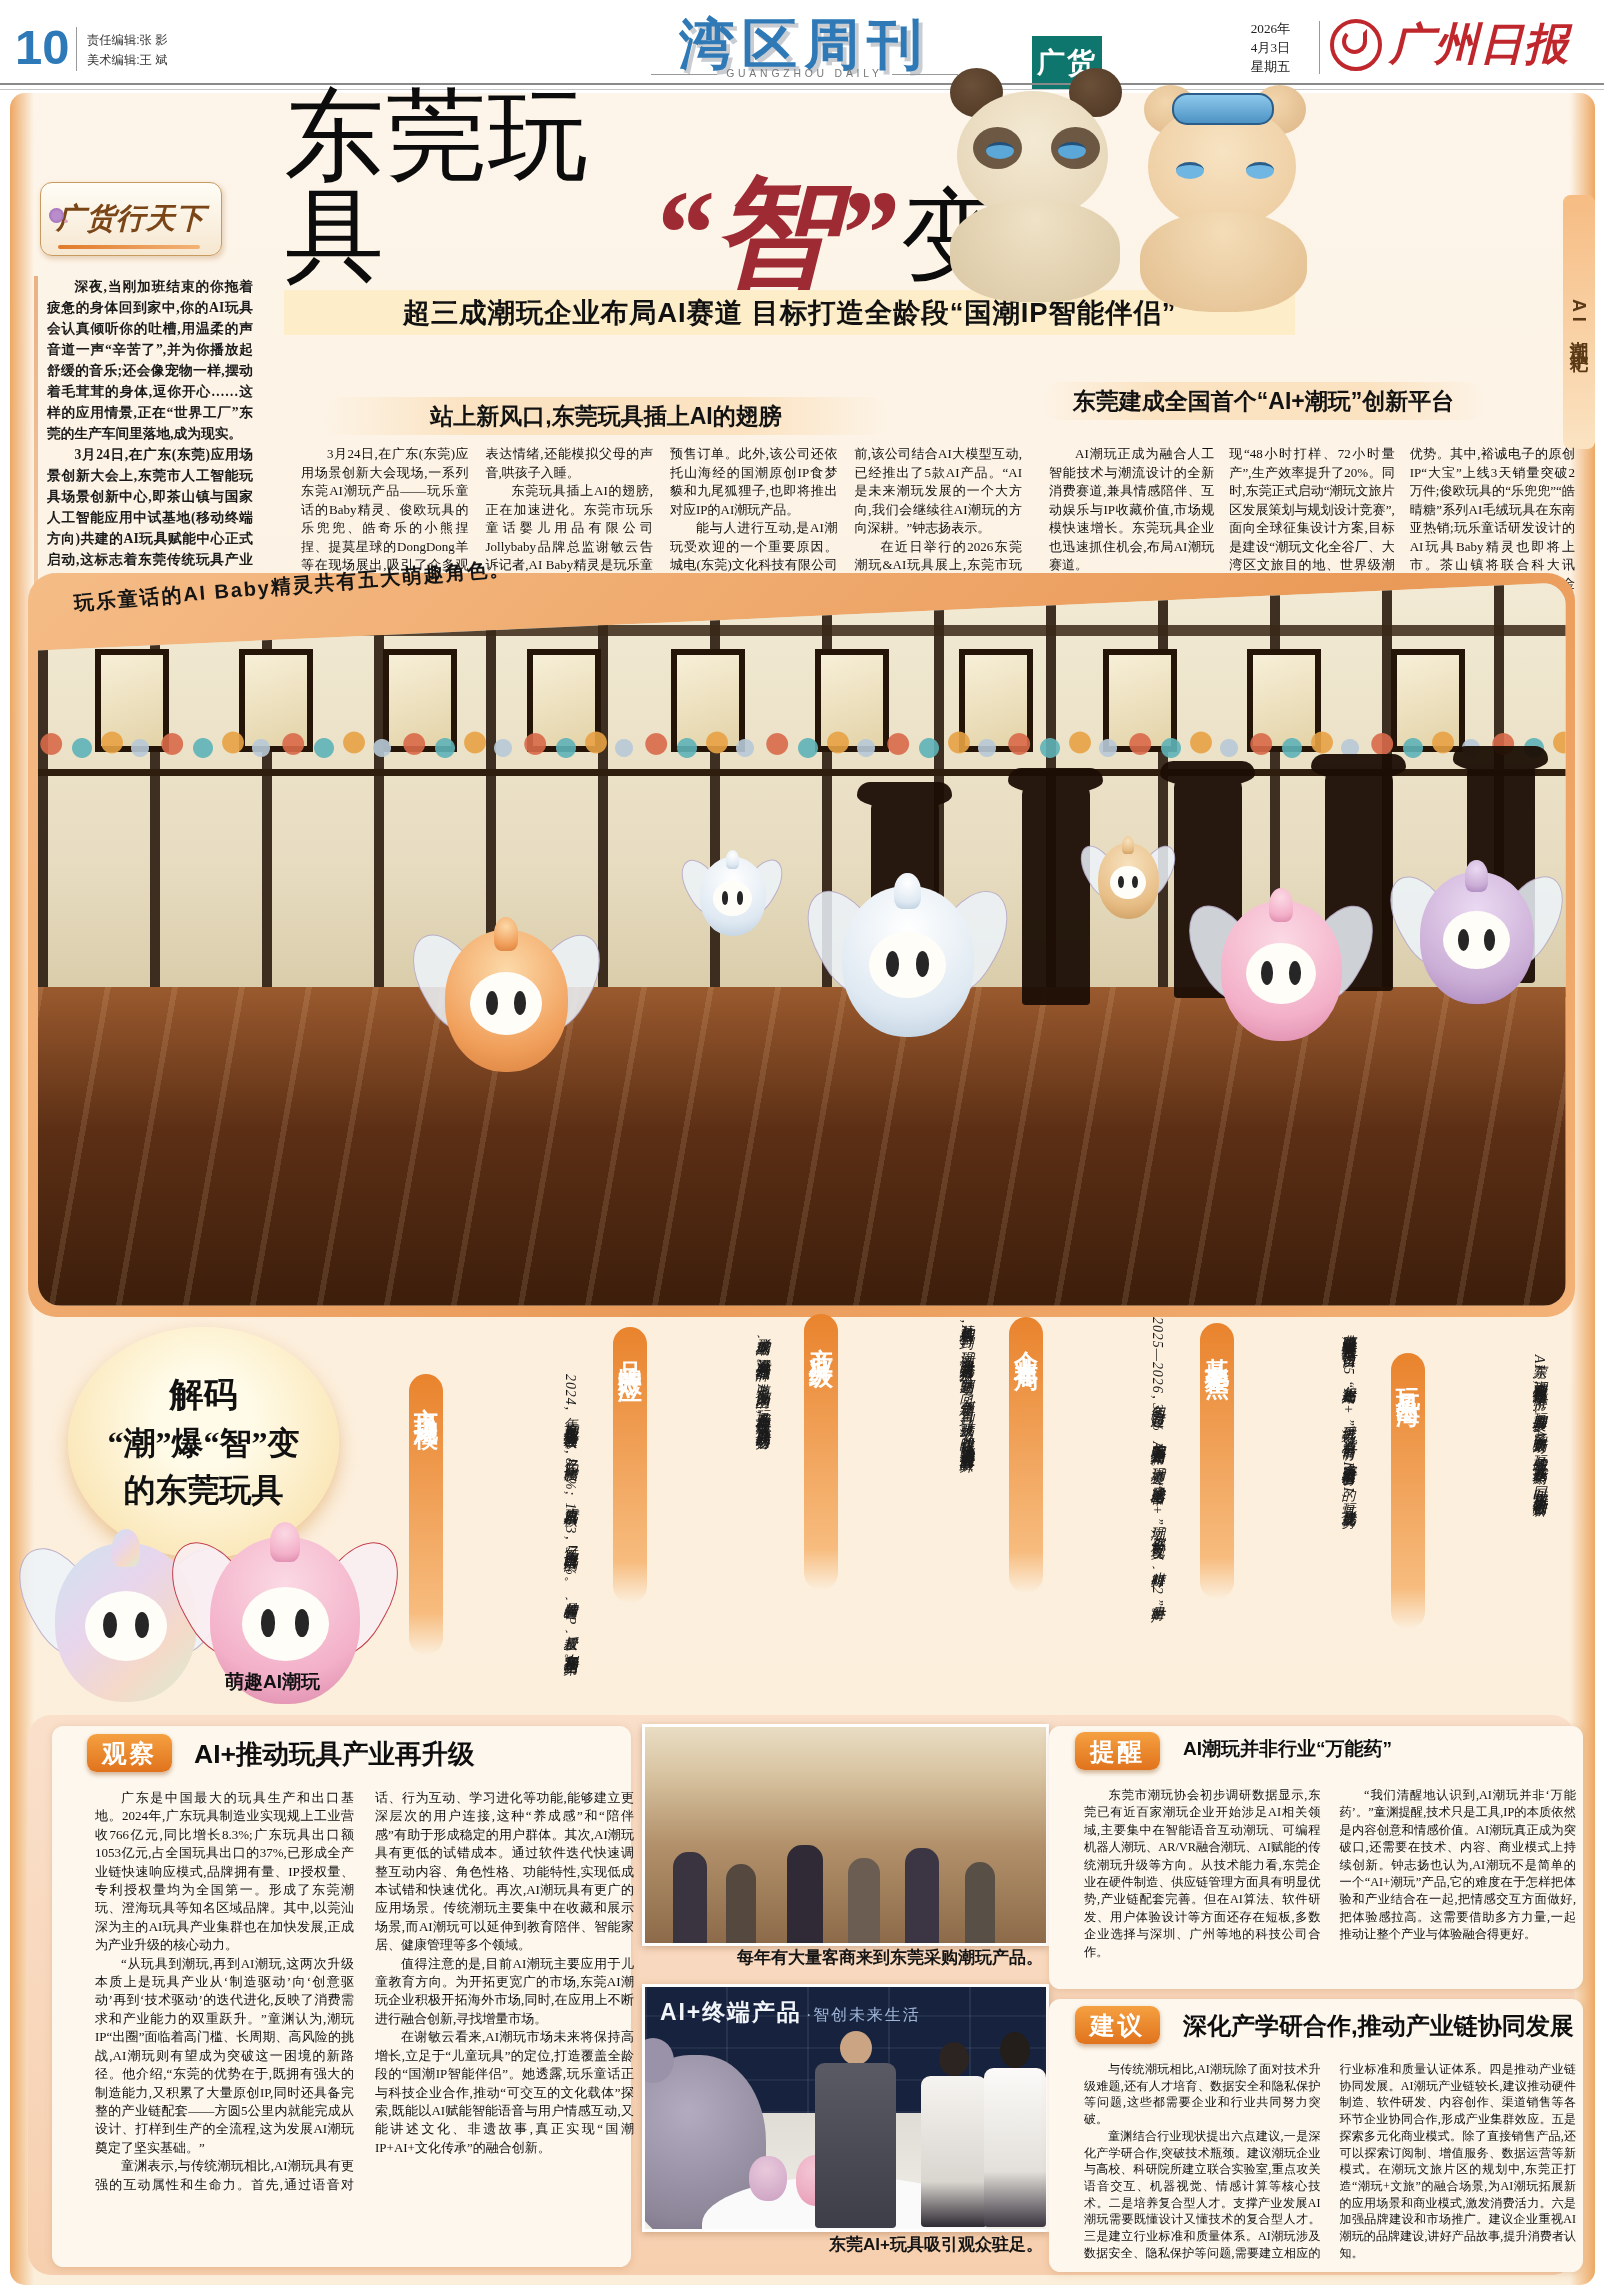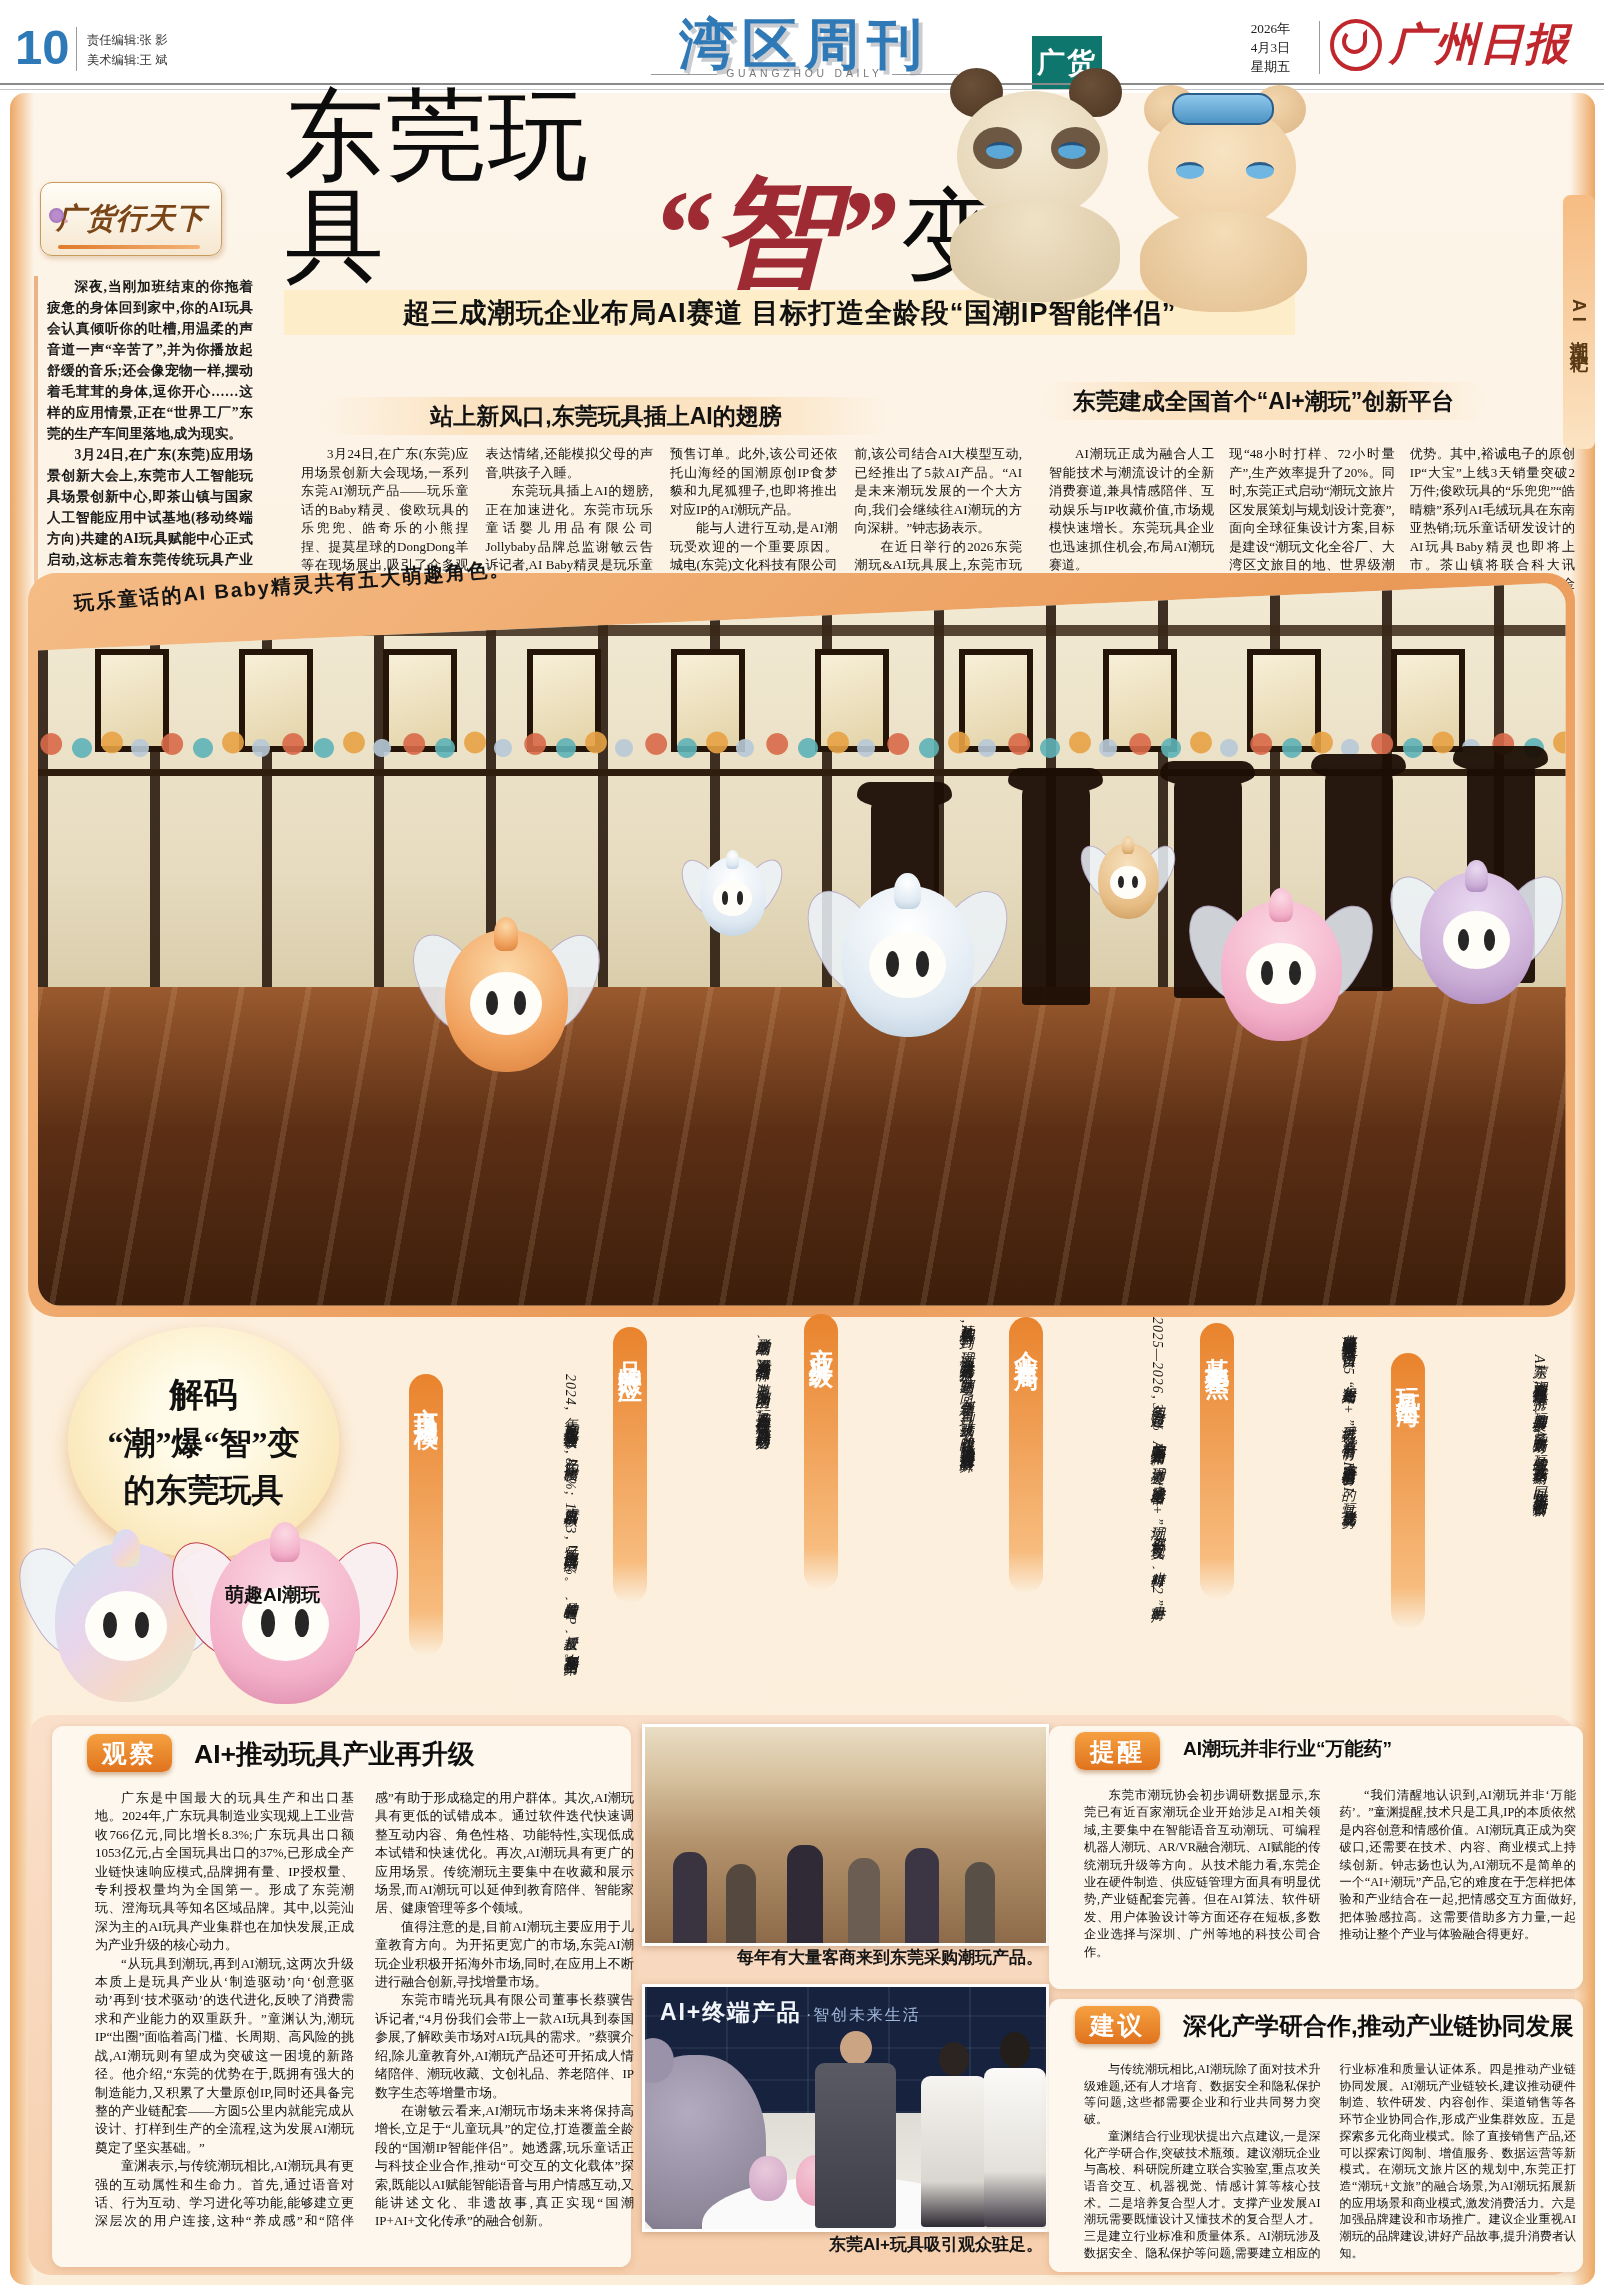--- a/index.html
+++ b/index.html
@@ -138,21 +138,21 @@
   .fc-rainbow .fb{background:linear-gradient(135deg,#cfe3f0,#e8d5ec 40%,#f5d9c8 70%,#d8ecd2);}
   .fw-red .wl,.fw-red .wr{border-color:#c23a4a;background:rgba(250,238,242,.9);}
   
   .decode-circle{position:absolute;left:68px;top:1327px;width:271px;height:231px;border-radius:50%;
         background:radial-gradient(circle at 50% 40%,#fffbe8 25%,#fbe9bd 70%,#f4cf8f);
         box-shadow:0 7.6px 17px rgba(215,145,60,.45);display:flex;flex-direction:column;align-items:center;
         justify-content:center;text-align:center;}
   .decode-circle .d1{font-size:34px;font-weight:900;}
   .decode-circle .d2{font-size:32px;font-weight:900;margin-top:3.8px;}
   .decode-circle .d3{font-size:32px;font-weight:900;margin-top:3.8px;}
-  .mascots-label{position:absolute;left:225px;top:1582px;font-family:"Liberation Sans",sans-serif;
+  .mascots-label{position:absolute;left:225px;top:1669px;font-family:"Liberation Sans",sans-serif;
         font-size:19px;font-weight:bold;color:#111;z-index:6;}
   .ig-ribbon{position:absolute;width:34px;border-radius:17px;background:linear-gradient(180deg,#e9832d,#f7bc7e 85%,rgba(247,188,126,0));
         writing-mode:vertical-rl;display:flex;align-items:center;padding:15px 0 28px 0;
         font-family:"Liberation Sans",sans-serif;font-size:24px;font-weight:bold;color:#fff;letter-spacing:5.7px;}
   .ig-blurb{position:absolute;writing-mode:vertical-rl;font-size:14px;line-height:22px;letter-spacing:0.9px;
         color:#1c1c1c;font-style:italic;text-align:justify;overflow:hidden;}
   
   .bottom-panel{position:absolute;left:28px;top:1715px;width:1547px;height:560px;border-radius:23px;
         background:linear-gradient(180deg,#fae0cb,#f6cfae);}
   .sec-badge{position:absolute;height:38px;padding:0 15px;border-radius:9.5px;
@@ -385,21 +385,20 @@
   <div class="bottom-panel"></div>
 
   <div class="card" style="left:52px;top:1726px;width:579px;height:541px;"></div>
   <div class="sec-badge" style="left:87px;top:1734px;">观察</div>
   <div class="sec-title" style="left:194px;top:1736px;font-size:26.5px;">AI+推动玩具产业再升级</div>
   <div class="body-cols observe-body">
       <p>广东是中国最大的玩具生产和出口基地。2024年,广东玩具制造业实现规上工业营收766亿元,同比增长8.3%;广东玩具出口额1053亿元,占全国玩具出口的37%,已形成全产业链快速响应模式,品牌拥有量、IP授权量、专利授权量均为全国第一。形成了东莞潮玩、澄海玩具等知名区域品牌。其中,以莞汕深为主的AI玩具产业集群也在加快发展,正成为产业升级的核心动力。</p>
       <p>“从玩具到潮玩,再到AI潮玩,这两次升级本质上是玩具产业从‘制造驱动’向‘创意驱动’再到‘技术驱动’的迭代进化,反映了消费需求和产业能力的双重跃升。”童渊认为,潮玩IP“出圈”面临着高门槛、长周期、高风险的挑战,AI潮玩则有望成为突破这一困境的新路径。他介绍,“东莞的优势在于,既拥有强大的制造能力,又积累了大量原创IP,同时还具备完整的产业链配套——方圆5公里内就能完成从设计、打样到生产的全流程,这为发展AI潮玩奠定了坚实基础。”</p>
       <p>童渊表示,与传统潮玩相比,AI潮玩具有更强的互动属性和生命力。首先,通过语音对话、行为互动、学习进化等功能,能够建立更深层次的用户连接,这种“养成感”和“陪伴感”有助于形成稳定的用户群体。其次,AI潮玩具有更低的试错成本。通过软件迭代快速调整互动内容、角色性格、功能特性,实现低成本试错和快速优化。再次,AI潮玩具有更广的应用场景。传统潮玩主要集中在收藏和展示场景,而AI潮玩可以延伸到教育陪伴、智能家居、健康管理等多个领域。</p>
       <p>值得注意的是,目前AI潮玩主要应用于儿童教育方向。为开拓更宽广的市场,东莞AI潮玩企业积极开拓海外市场,同时,在应用上不断进行融合创新,寻找增量市场。</p>
-      <p>东莞市晴光玩具有限公司董事长蔡骥告诉记者,“4月份我们会带上一款AI玩具到泰国参展,了解欧美市场对AI玩具的需求。”蔡骥介绍,除儿童教育外,AI潮玩产品还可开拓成人情绪陪伴、潮玩收藏、文创礼品、养老陪伴、IP数字生态等增量市场。</p>
       <p>在谢敏云看来,AI潮玩市场未来将保持高增长,立足于“儿童玩具”的定位,打造覆盖全龄段的“国潮IP智能伴侣”。她透露,玩乐童话正与科技企业合作,推动“可交互的文化载体”探索,既能以AI赋能智能语音与用户情感互动,又能讲述文化、非遗故事,真正实现“国潮IP+AI+文化传承”的融合创新。</p>
     </div>
 
   <div class="bphoto photo1">
     <div class="sil" style="left:28px;width:34px;height:91px;background:#3a3340;"></div>
     <div class="sil" style="left:81px;width:30px;height:79px;background:#54483f;"></div>
     <div class="sil" style="left:142px;width:36px;height:98px;background:#2f2a36;"></div>
     <div class="sil" style="left:203px;width:32px;height:85px;background:#6b5d52;"></div>
     <div class="sil" style="left:260px;width:34px;height:95px;background:#3c3644;"></div>
     <div class="sil" style="left:320px;width:30px;height:81px;background:#585046;"></div>

